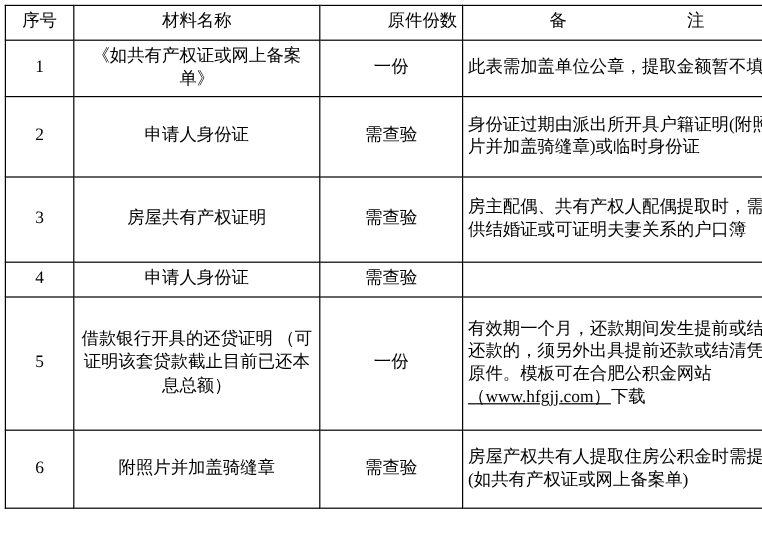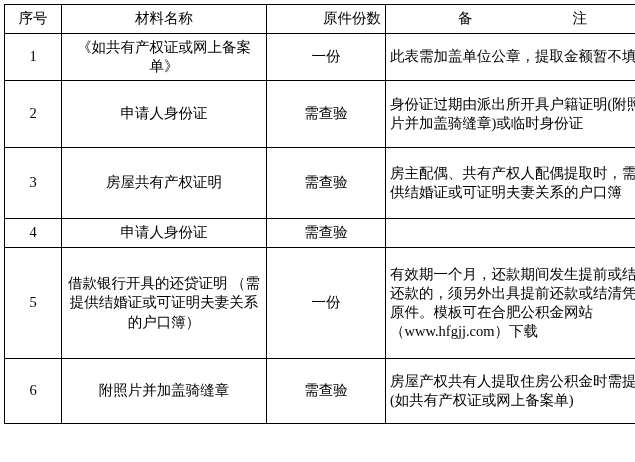--- a/index.html
+++ b/index.html
@@ -43,21 +43,21 @@
     text-align: center;
     height: 24px;
   }
   .hdr-note-inner {
     display: flex;
     justify-content: space-around;
     padding: 0 18px;
   }
   .cell-center { text-align: center; }
   .note-text { text-align: left; }
-  .url-underline { }
+  .url-underline { text-decoration: underline; }
   .row-h1 td { height: 42px; }
   .row-h2 td { height: 62px; }
   .row-h3 td { height: 66px; }
   .row-h4 td { height: 24px; }
   .row-h5 td { height: 106px; }
   .row-h6 td { height: 60px; }
 </style>
 </head>
 <body>
 
@@ -96,21 +96,21 @@
         <td class="col-note note-text">房主配偶、共有产权人配偶提取时，需提供结婚证或可证明夫妻关系的户口簿</td>
       </tr>
       <tr class="row-h4">
         <td class="col-no cell-center">4</td>
         <td class="col-name cell-center">申请人身份证</td>
         <td class="col-count cell-center">需查验</td>
         <td class="col-note note-text"></td>
       </tr>
       <tr class="row-h5">
         <td class="col-no cell-center">5</td>
-        <td class="col-name cell-center">借款银行开具的还贷证明 （需提供结婚证或可证明夫妻关系的户口簿）</td>
+        <td class="col-name cell-center">借款银行开具的还贷证明 （可证明该套贷款截止目前已还本息总额）</td>
         <td class="col-count cell-center">一份</td>
         <td class="col-note note-text"><span>有效期一个月，还款期间发生提前或结清还款的，须另外出具提前还款或结清凭证原件。模板可在合肥公积金网站</span><span class="url-underline">（www.hfgjj.com）</span><span>下载</span></td>
       </tr>
       <tr class="row-h6">
         <td class="col-no cell-center">6</td>
         <td class="col-name cell-center">附照片并加盖骑缝章</td>
         <td class="col-count cell-center">需查验</td>
         <td class="col-note note-text">房屋产权共有人提取住房公积金时需提供(如共有产权证或网上备案单)</td>
       </tr>
     </tbody>

